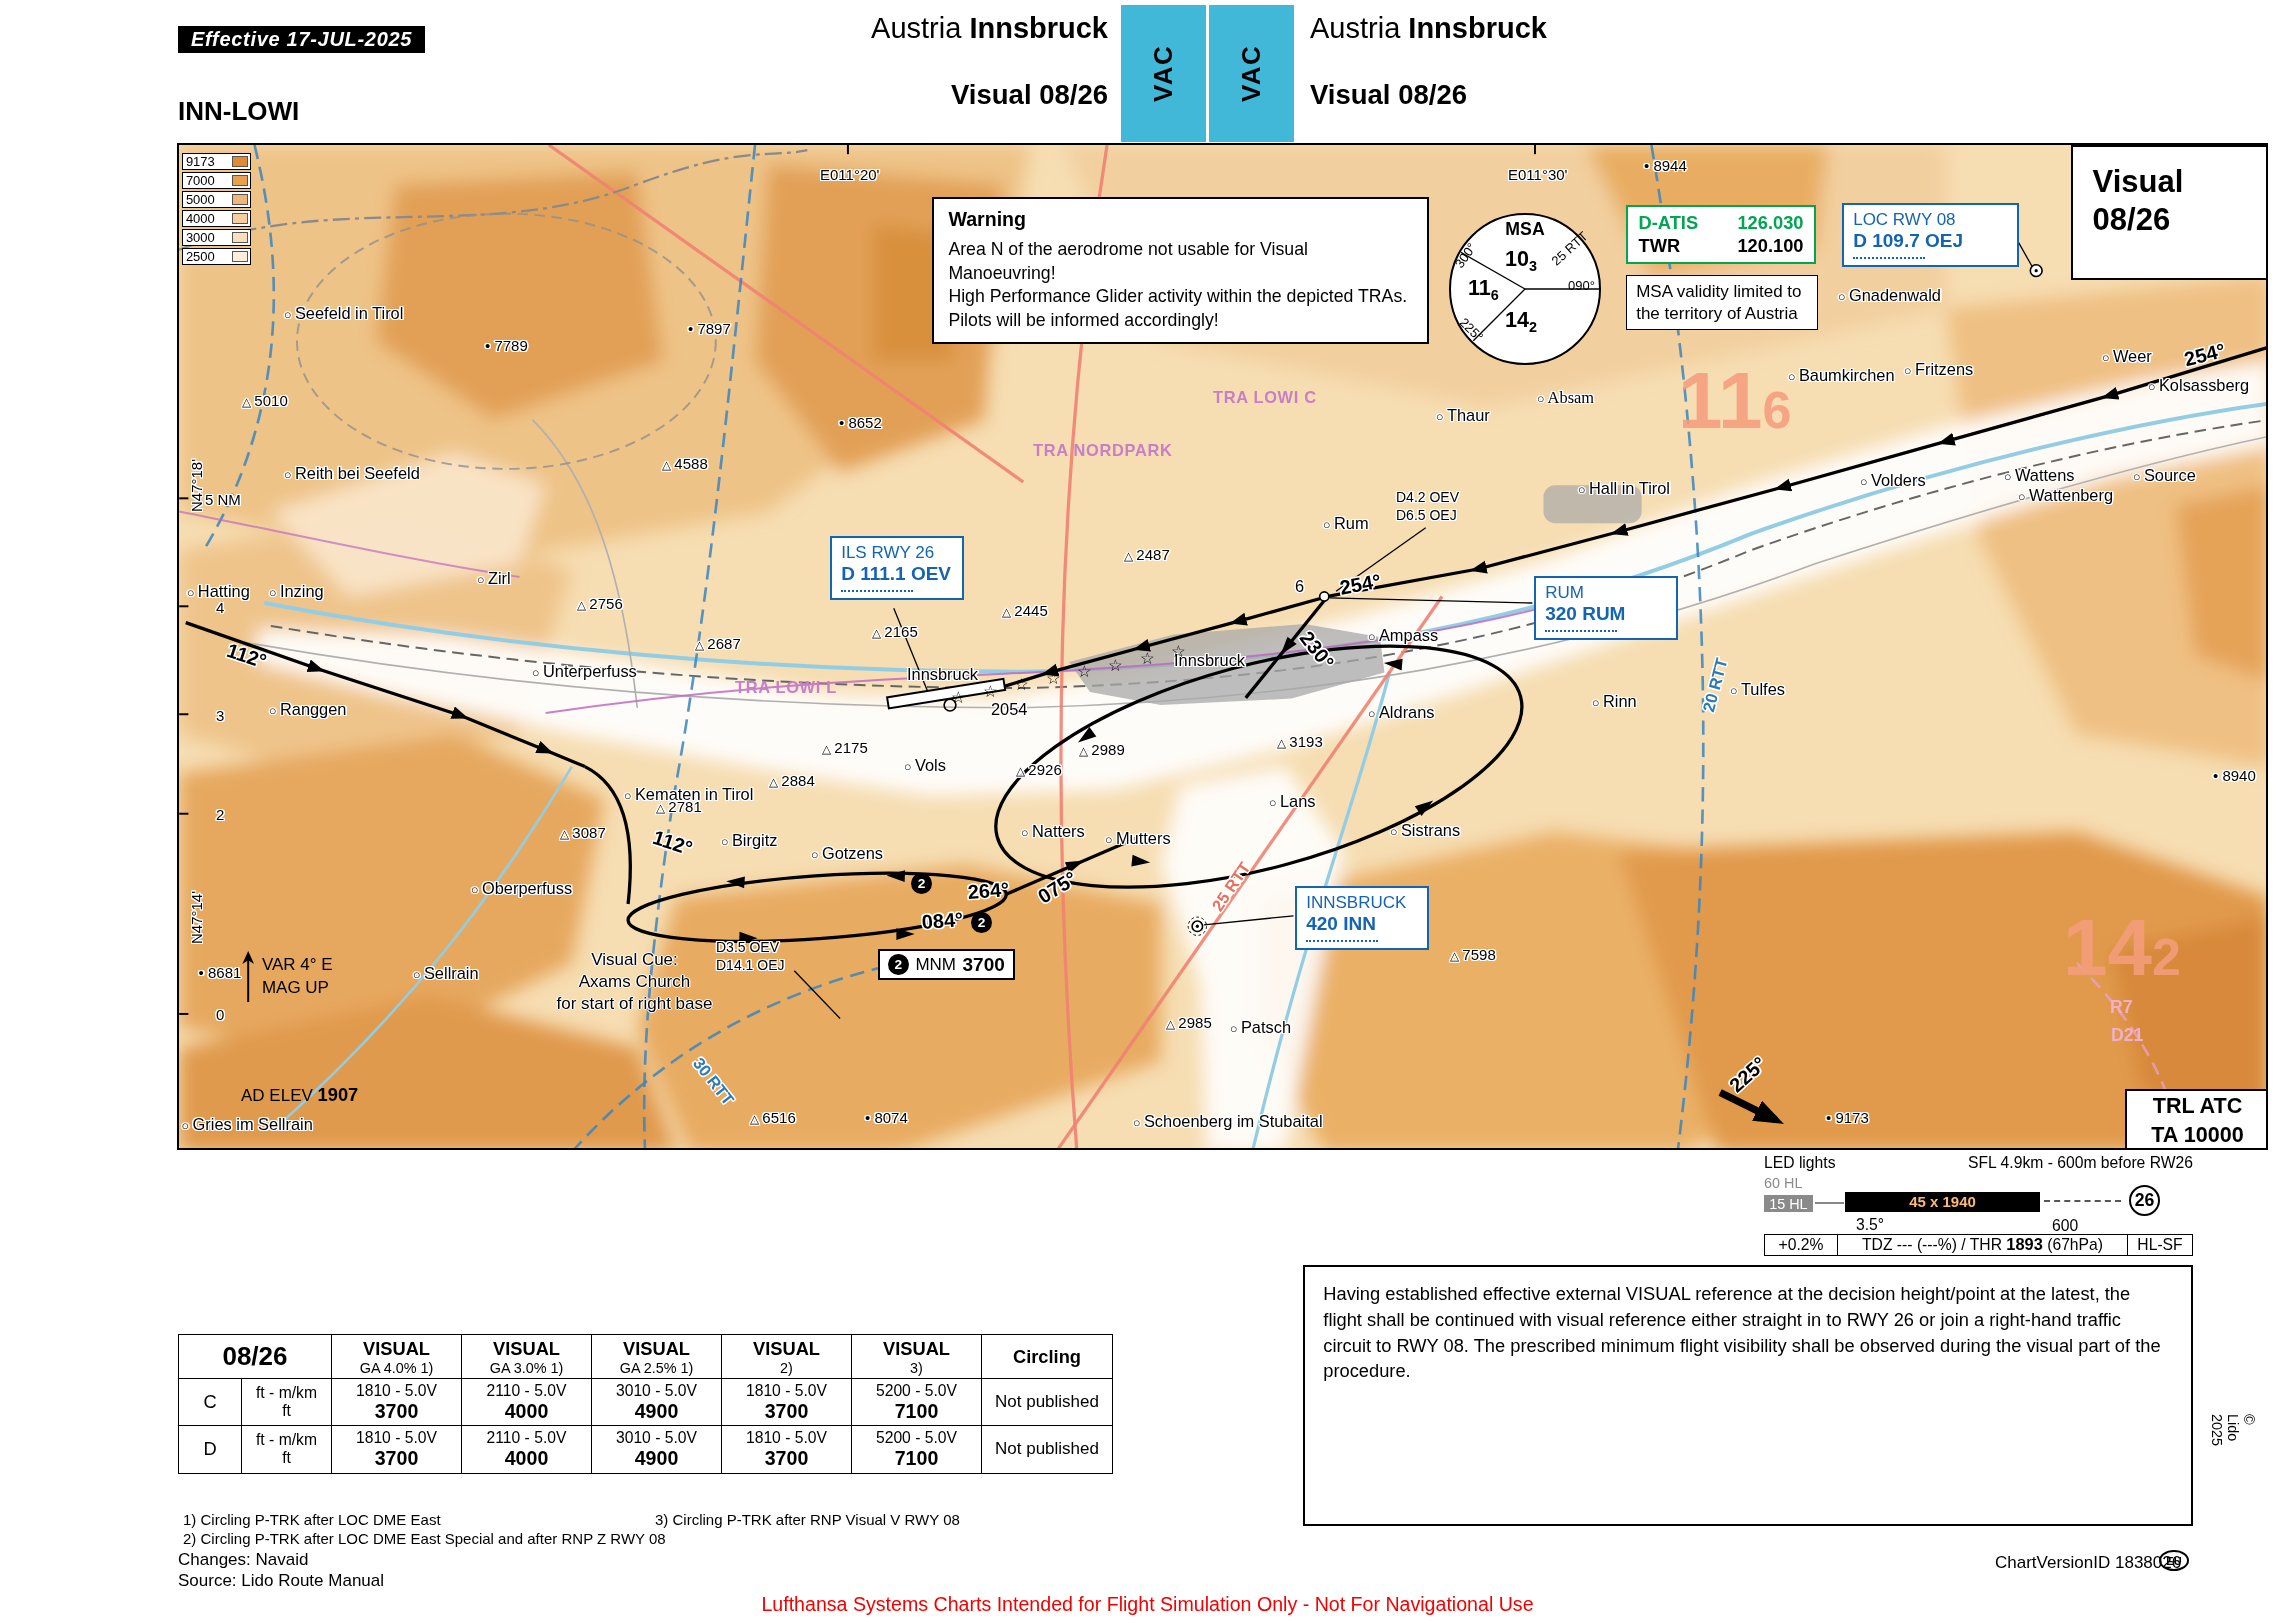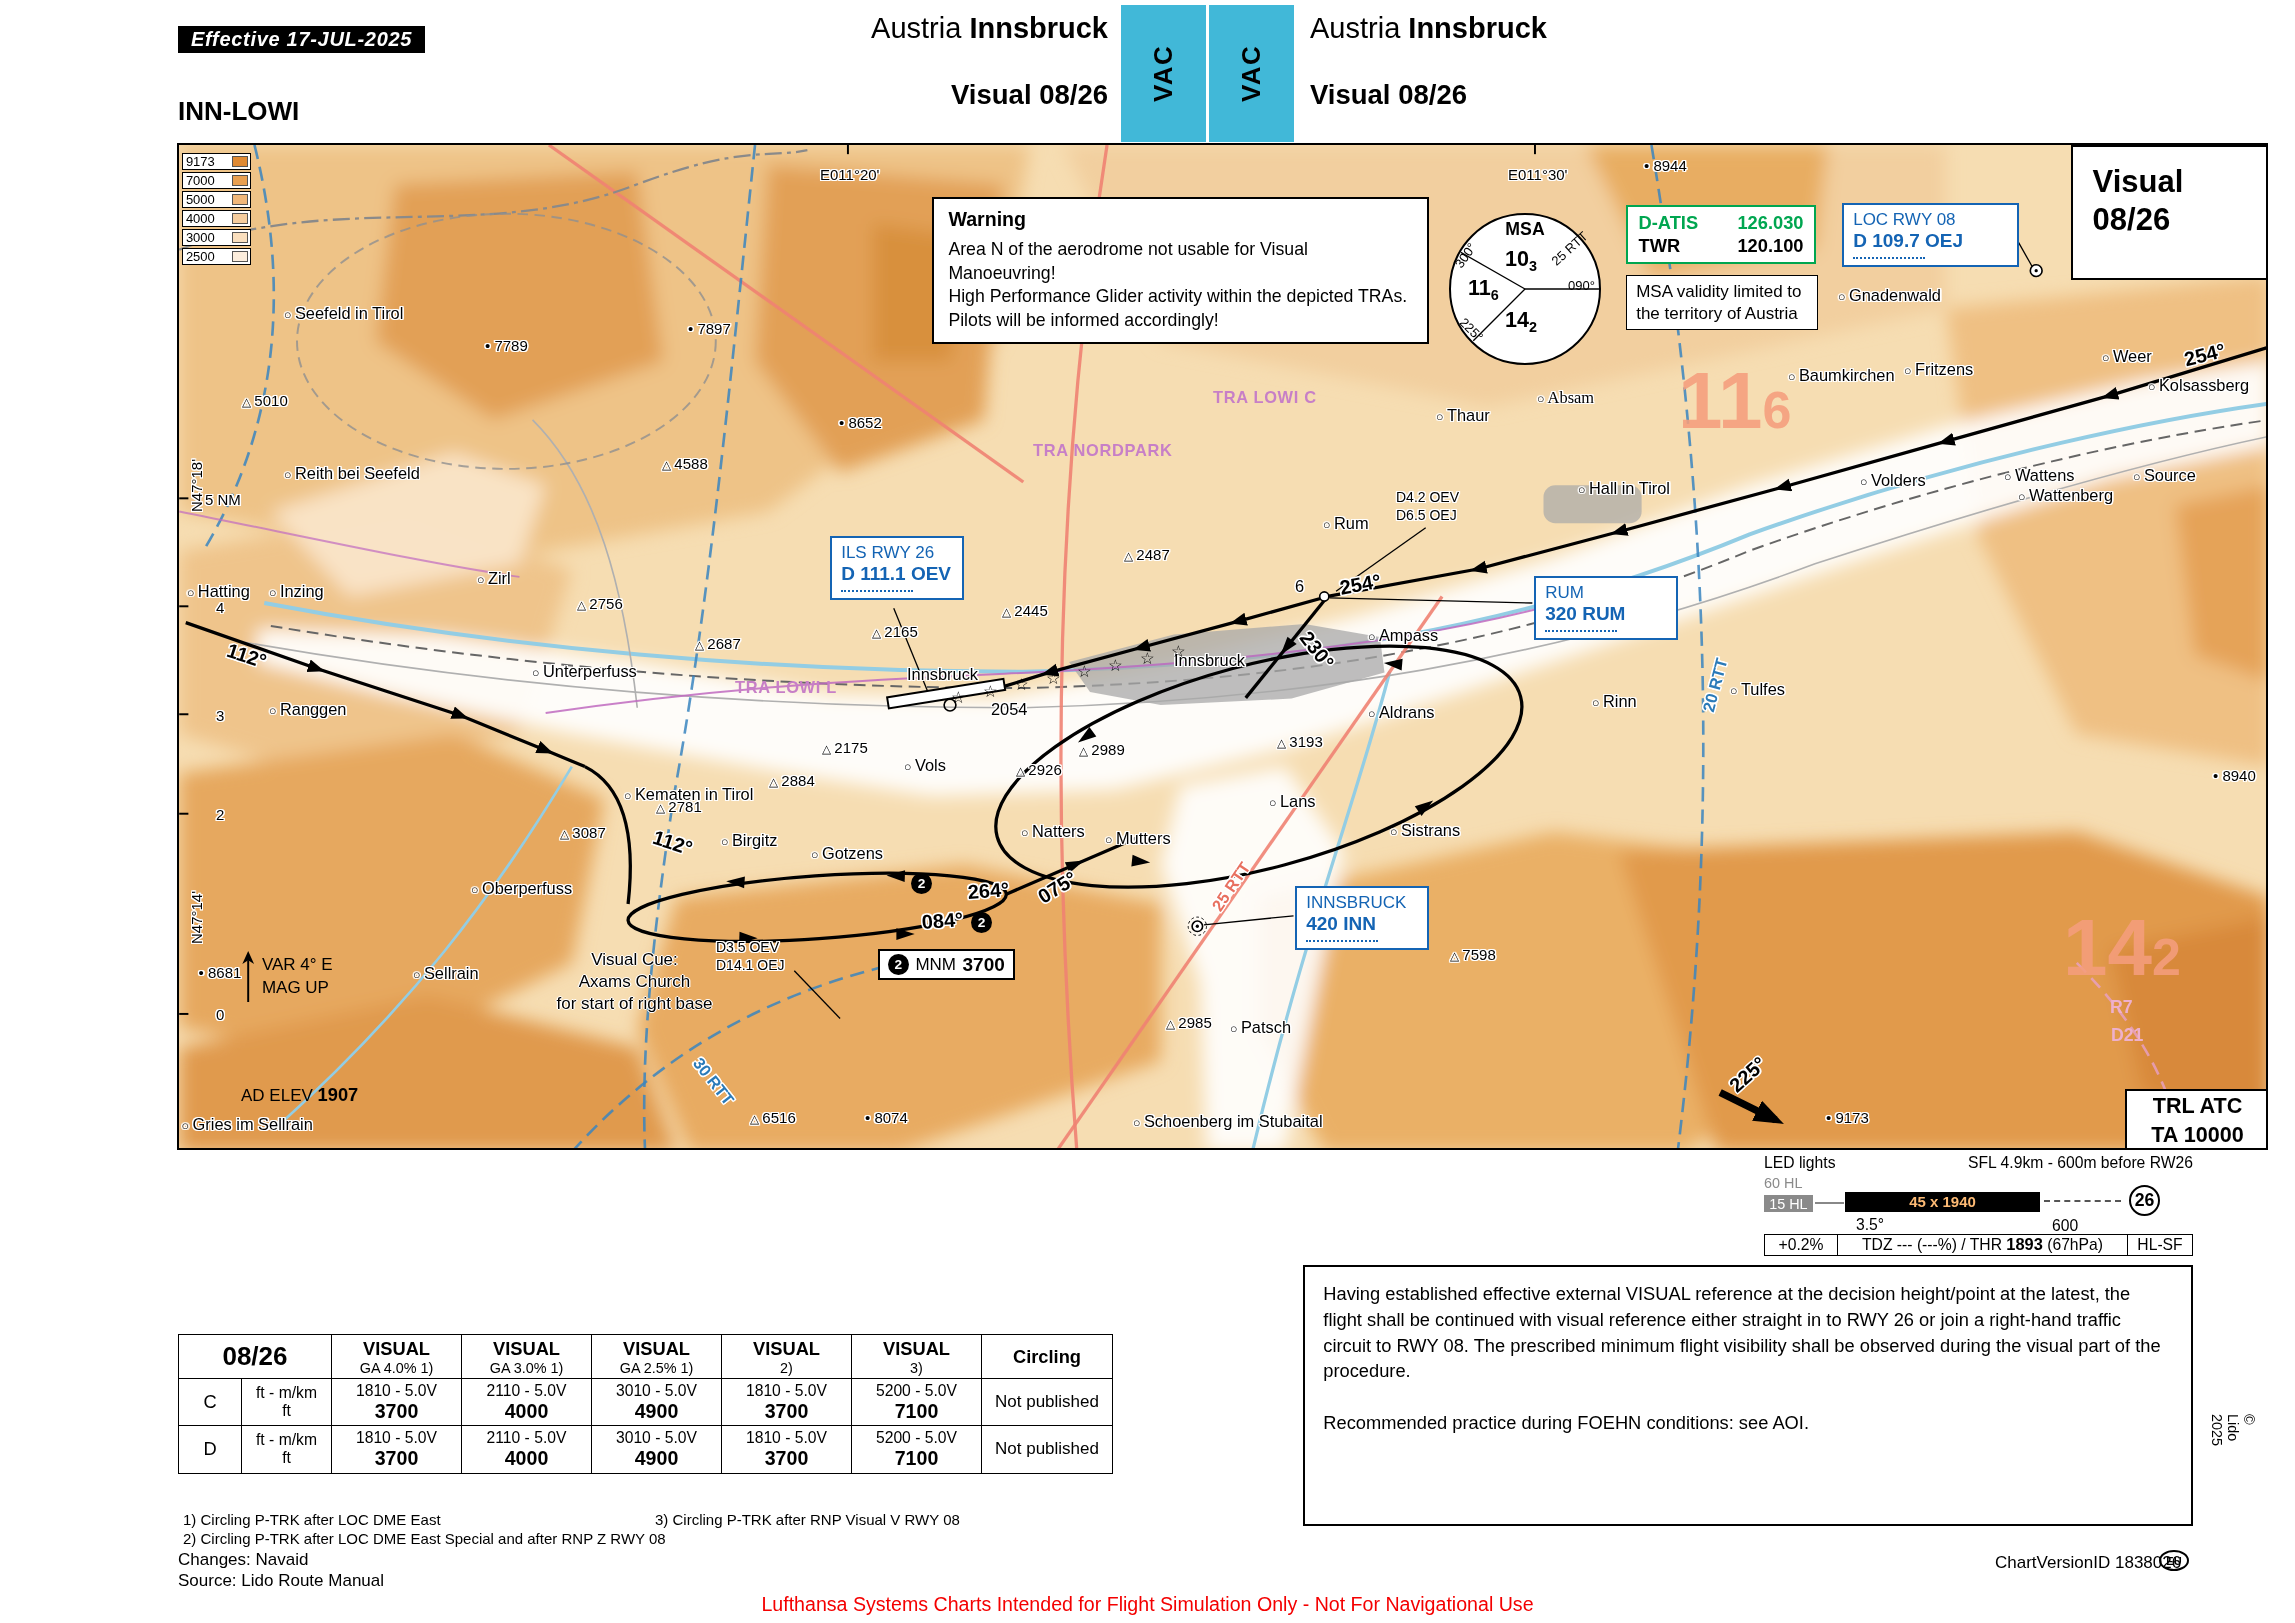--- a/index.html
+++ b/index.html
@@ -599,21 +599,20 @@
   </tr>
 </tbody>
   </table>
 
 <span class="footnote" style="left:183px;top:1511px">1) Circling P-TRK after LOC DME East</span>
 <span class="footnote" style="left:655px;top:1511px">3) Circling P-TRK after RNP Visual V RWY 08</span>
 <span class="footnote" style="left:183px;top:1530px">2) Circling P-TRK after LOC DME East Special and after RNP Z RWY 08</span>
 
 <div class="abs" id="procedure-box">
   <p>Having established effective external VISUAL reference at the decision height/point at the latest, the flight shall be continued with visual reference either straight in to RWY 26 or join a right-hand traffic circuit to RWY 08. The prescribed minimum flight visibility shall be observed during the visual part of the procedure.</p>
-  <p>Recommended practice during FOEHN conditions: see AOI.</p>
 </div>
 
 <div class="abs" id="footer-changes">Changes: Navaid</div>
 <div class="abs" id="footer-source">Source: Lido Route Manual</div>
 <div class="abs" id="footer-version">ChartVersionID 1838026</div>
 <div class="abs" id="eu-badge">EU</div>
 <div class="abs" id="copyright">© Lido 2025</div>
 <div class="abs" id="disclaimer">Lufthansa Systems Charts Intended for Flight Simulation Only - Not For Navigational Use</div>
 
 

